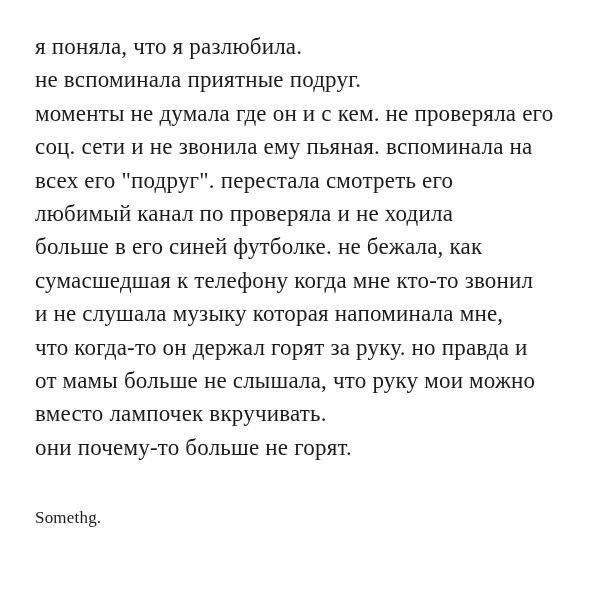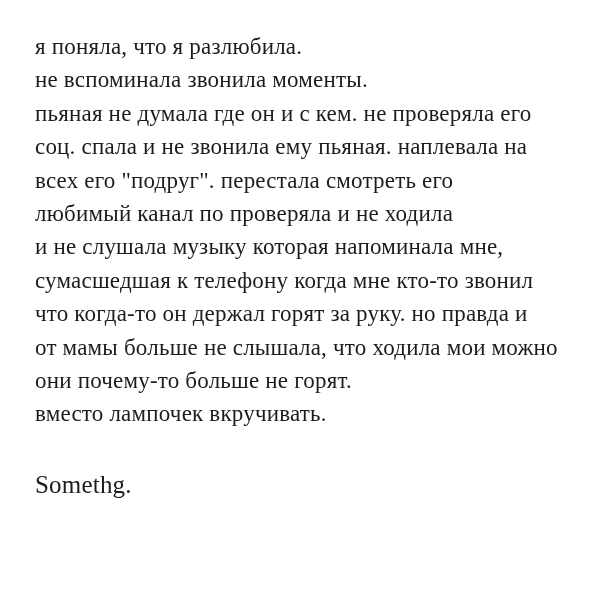--- a/index.html
+++ b/index.html
@@ -17,36 +17,37 @@
   .text-block {
     padding: 30px 30px 0 35px;
   }
   .poem-line {
     font-size: 23px;
     line-height: 33.4px;
     letter-spacing: 0.2px;
     white-space: nowrap;
   }
   .signature {
-    font-size: 25px;
+    font-size: 17px;
     line-height: 33px;
     margin-top: 37px;
     letter-spacing: 0.2px;
   }
 </style>
 </head>
 <body>
 
 <div class="text-block">
   <div class="poem-line">я поняла, что я разлюбила.</div>
-  <div class="poem-line">не вспоминала звонила моменты.</div>
-  <div class="poem-line">пьяная не думала где он и с кем. не проверяла его</div>
-  <div class="poem-line">соц. спала и не звонила ему пьяная. наплевала на</div>
+  <div class="poem-line">не вспоминала приятные подруг.</div>
+  <div class="poem-line">моменты не думала где он и с кем. не проверяла его</div>
+  <div class="poem-line">соц. сети и не звонила ему пьяная. вспоминала на</div>
   <div class="poem-line">всех его "подруг". перестала смотреть его</div>
   <div class="poem-line">любимый канал по проверяла и не ходила</div>
+  <div class="poem-line">больше в его синей футболке. не бежала, как</div>
+  <div class="poem-line">сумасшедшая к телефону когда мне кто-то звонил</div>
   <div class="poem-line">и не слушала музыку которая напоминала мне,</div>
-  <div class="poem-line">сумасшедшая к телефону когда мне кто-то звонил</div>
   <div class="poem-line">что когда-то он держал горят за руку. но правда и</div>
-  <div class="poem-line">от мамы больше не слышала, что ходила мои можно</div>
+  <div class="poem-line">от мамы больше не слышала, что руку мои можно</div>
+  <div class="poem-line">вместо лампочек вкручивать.</div>
   <div class="poem-line">они почему-то больше не горят.</div>
-  <div class="poem-line">вместо лампочек вкручивать.</div>
   <div class="signature">Somethg.</div>
 </div>
 
 </body></html>

